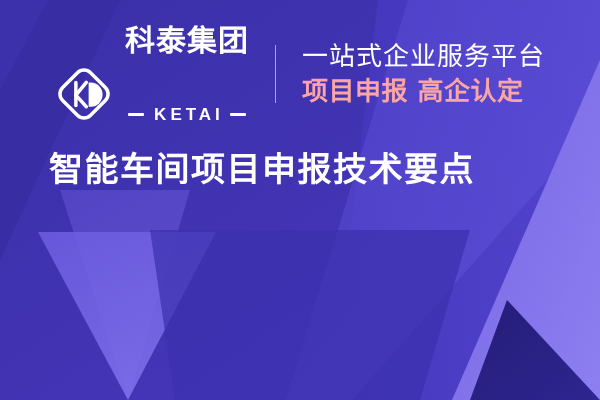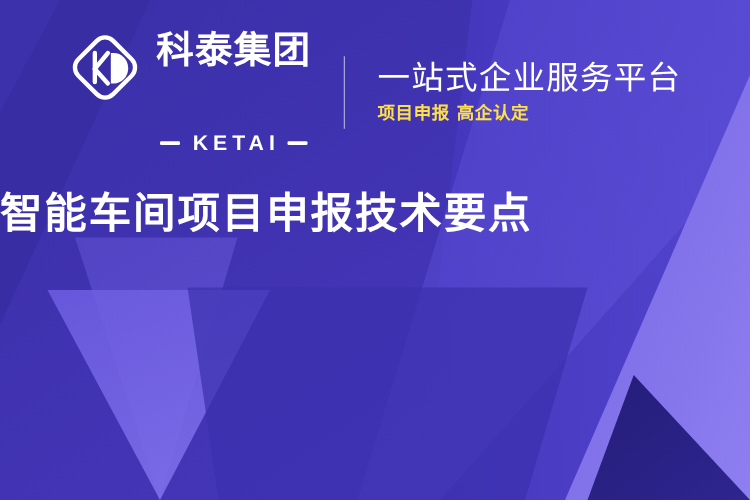--- a/index.html
+++ b/index.html
@@ -38,21 +38,21 @@
     width: 600px;
     height: 80px;
     display: flex;
     align-items: center;
     justify-content: center;
     gap: 0;
   }
 
   .brand {
     display: flex;
-    align-items: flex-start;
+    align-items: flex-end;
     gap: 12px;
   }
 
   .logo-mark {
     width: 58px;
     height: 58px;
     flex: 0 0 58px;
     display: block;
   }
 
@@ -117,43 +117,43 @@
     font-size: 26px;
     font-weight: 400;
     letter-spacing: 1px;
     color: #ffffff;
     line-height: 1.1;
     white-space: nowrap;
     font-family: "DejaVu Sans", "Liberation Sans", sans-serif;
     text-align: center;
   }
   .tagline-sub {
-    font-size: 14px;
+    font-size: 26px;
     font-weight: 700;
     letter-spacing: 0.5px;
-    color: #fde047;
+    color: #fca5a5;
     line-height: 1.1;
     white-space: nowrap;
     font-family: "DejaVu Sans", "Liberation Sans", sans-serif;
   }
 
   
   .title {
     position: absolute;
     left: 0;
     top: 152px;
     width: 524px;
-    text-align: left;
+    text-align: center;
     font-size: 34px;
     font-weight: 700;
     letter-spacing: 1.5px;
     color: #ffffff;
     line-height: 1.2;
     white-space: nowrap;
-    font-family: Liberation Serif, serif;
+    font-family: Liberation Mono, monospace;
   }
 </style>
 </head>
 <body>
 
 <div class="banner">
 
   <svg class="bg-layer" viewBox="0 0 600 400" preserveAspectRatio="none" aria-hidden="true">
     <defs>
       <linearGradient id="gBase" x1="0" y1="0" x2="1" y2="1">

